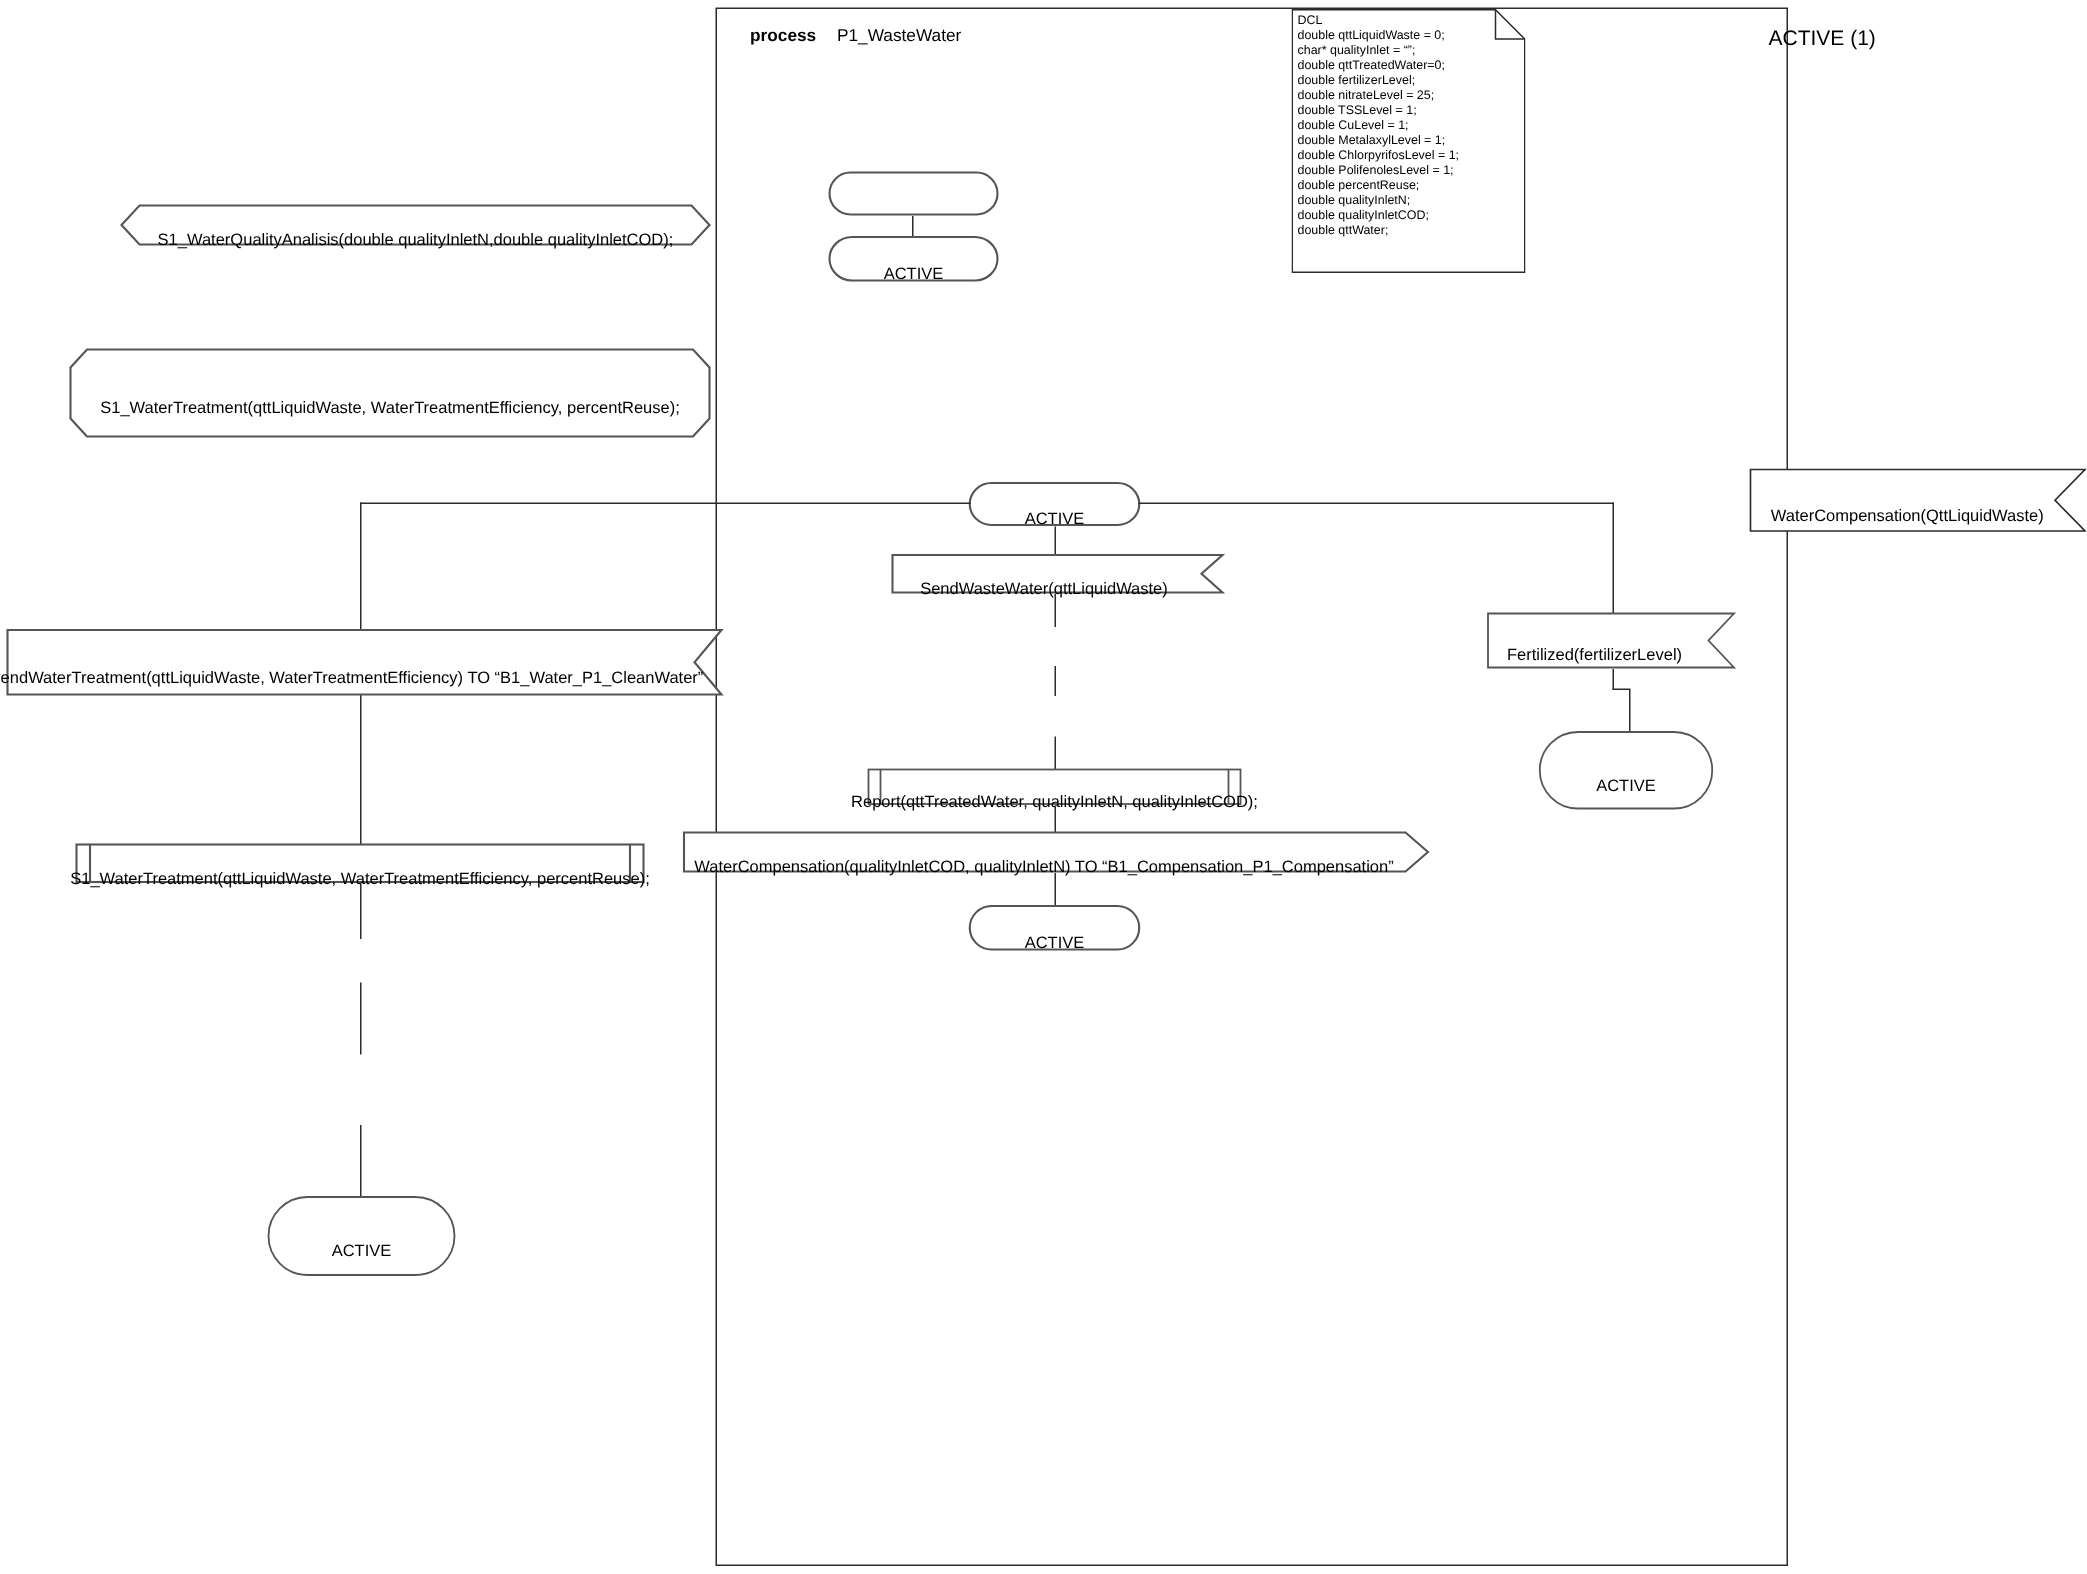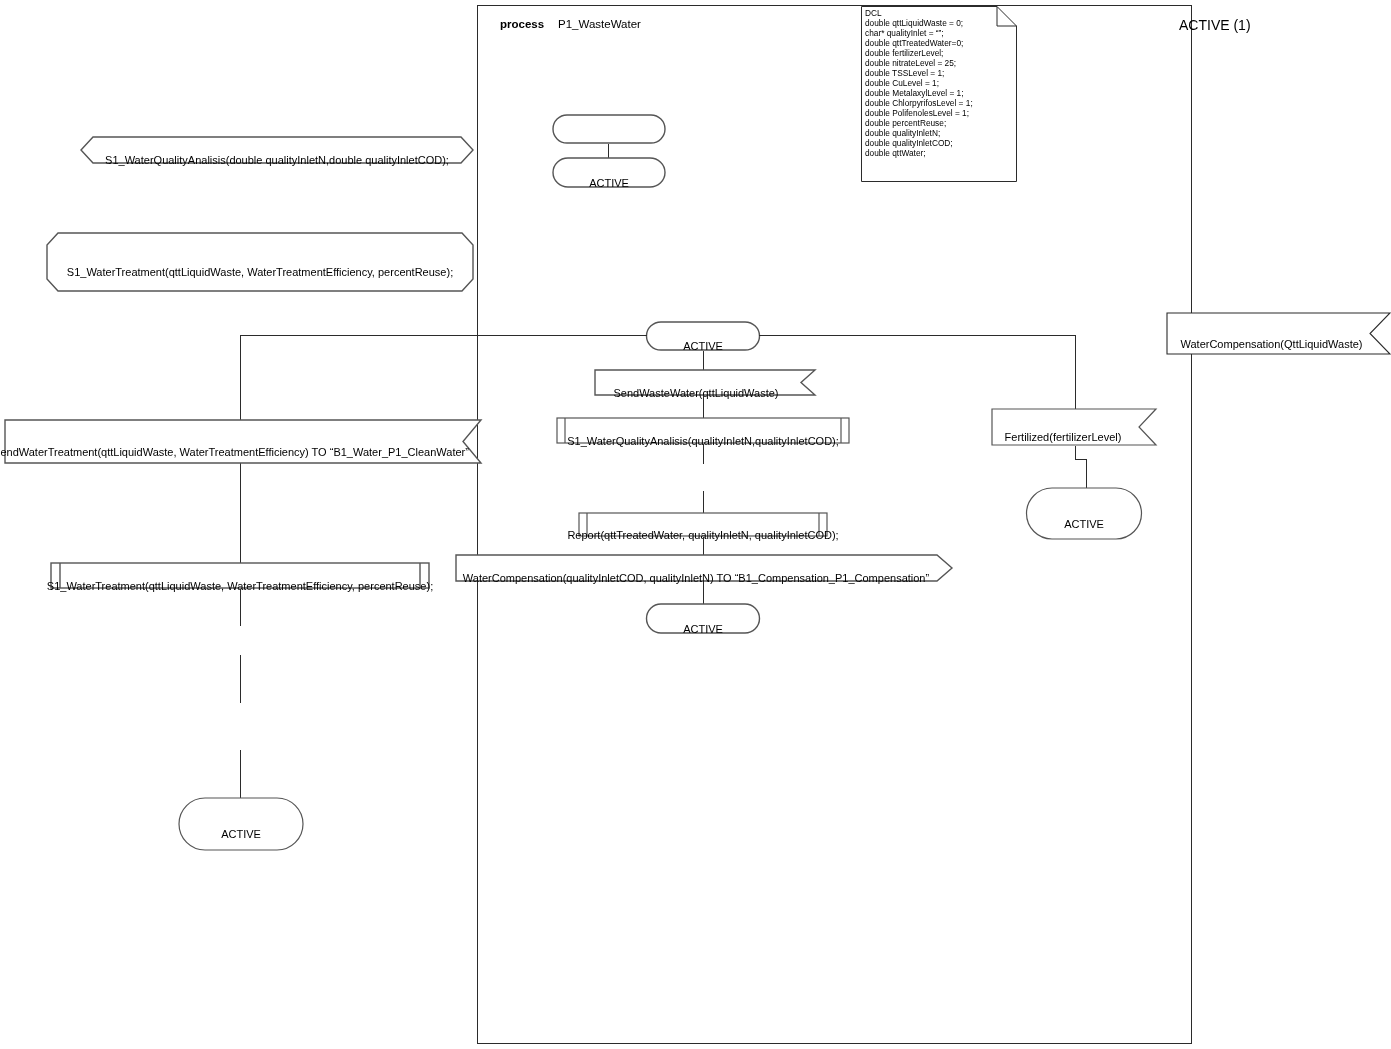--- a/index.html
+++ b/index.html
@@ -144,28 +144,20 @@
   <div class="ln v" style="left:703px; top:351px; height:19px;"></div>
 
   <div class="shape" style="left:594px; top:369px; width:222px; height:27px;">
     <svg width="222" height="27" viewBox="0 0 222 27">
       <path d="M1,1 H221 L207,13.5 L221,26 H1 Z" fill="#fff" stroke="#555" stroke-width="1.4"></path>
     </svg>
     <div class="txt" style="padding-right:18px; box-sizing:border-box;">SendWasteWater(qttLiquidWaste)</div>
   </div>
   <div class="ln v" style="left:703px; top:396px; height:22px;"></div>
 
-  <div class="shape" style="left:556px; top:417px; width:294px; height:27px;">
-    <svg width="294" height="27" viewBox="0 0 294 27">
-      <rect x="1" y="1" width="292" height="25" fill="#fff" stroke="#555" stroke-width="1.2"></rect>
-      <line x1="9" y1="1" x2="9" y2="26" stroke="#555" stroke-width="1.2"></line>
-      <line x1="285" y1="1" x2="285" y2="26" stroke="#555" stroke-width="1.2"></line>
-    </svg>
-    <div class="txt">S1_WaterQualityAnalisis(qualityInletN,qualityInletCOD);</div>
-  </div>
   <div class="ln v" style="left:703px; top:444px; height:20px;"></div>
 
   <div class="ln v" style="left:703px; top:491px; height:22px;"></div>
 
   <div class="shape ov" style="left:578px; top:512px; width:250px; height:25px;">
     <svg width="250" height="25" viewBox="0 0 250 25">
       <rect x="1" y="1" width="248" height="23" fill="#fff" stroke="#555" stroke-width="1.2"></rect>
       <line x1="9" y1="1" x2="9" y2="24" stroke="#555" stroke-width="1.2"></line>
       <line x1="241" y1="1" x2="241" y2="24" stroke="#555" stroke-width="1.2"></line>
     </svg>

